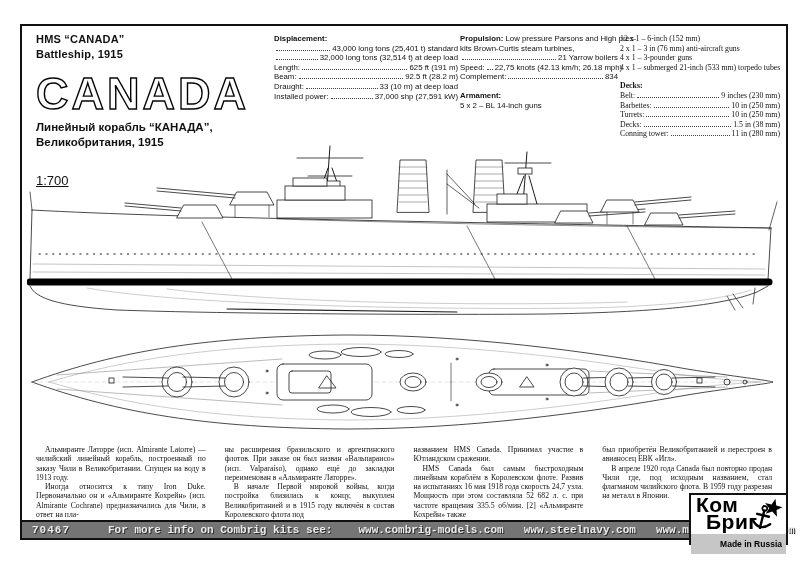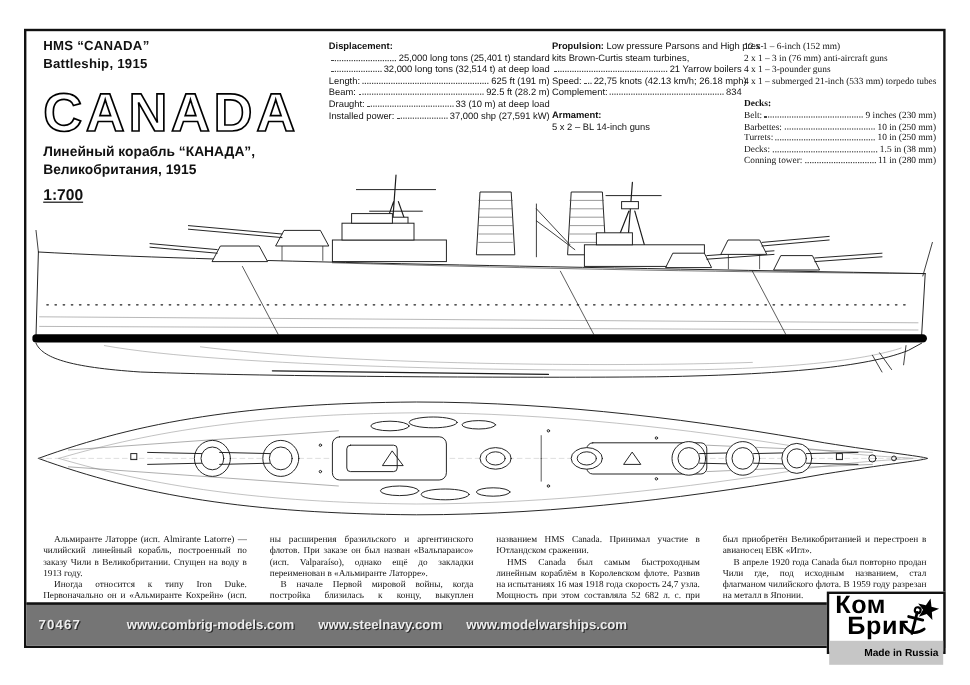--- a/index.html
+++ b/index.html
@@ -5,21 +5,21 @@
   html,body{margin:0;padding:0;background:#fff;}
   body{width:808px;height:571px;position:relative;font-family:"Liberation Sans",sans-serif;color:#111;overflow:hidden;}
   .sheet{position:absolute;left:20px;top:24px;width:764px;height:512px;border:2px solid #111;background:#fff;}
 
   
   .col-title{position:absolute;left:14px;top:6px;width:250px;}
   .kit-title{font-weight:bold;font-size:11px;line-height:15px;letter-spacing:.2px;}
   .big-title-svg{display:block;margin:8px 0 2px -2px;}
   .big-title-text{font-family:"Liberation Sans",sans-serif;font-weight:bold;font-size:45px;letter-spacing:3px;fill:#fff;stroke:#000;stroke-width:1.4px;}
   .subtitle{font-weight:bold;font-size:11.5px;line-height:14.5px;}
-  .scale{font-weight:bold;font-size:13px;margin-top:6px;text-decoration:underline;display:inline-block;}
+  .scale{font-weight:normal;font-size:13px;margin-top:24px;text-decoration:underline;display:inline-block;}
 
   
   .spec-col{position:absolute;top:8px;font-size:7.8px;line-height:9.6px;}
   .col-disp{left:252px;width:184px;}
   .col-prop{left:438px;width:158px;}
   .col-right{left:598px;width:160px;font-family:Liberation Serif, serif;}
   .sh{font-weight:bold;}
   .sline{display:flex;align-items:baseline;}
   .sline.plain{display:block;white-space:nowrap;}
   .slabel{white-space:nowrap;}
@@ -31,21 +31,21 @@
   .profile{position:absolute;left:5px;top:116px;}
   .plan{position:absolute;left:5px;top:293px;}
 
   
   .history{position:absolute;left:14px;top:419px;width:736px;display:flex;gap:19px;}
   .hcol{flex:1 1 0;font-family:"Liberation Serif",serif;font-size:7.7px;line-height:9.3px;text-align:justify;}
   .hcol p{margin:0;}
   .hcol p.ind{text-indent:9px;}
 
   
-  .bar{position:absolute;left:0;right:0;bottom:0;height:36px;background:#757575;border-top:2px solid #111;display:flex;align-items:center;padding-left:10px;box-sizing:border-box;}
+  .bar{position:absolute;left:0;right:0;bottom:0;height:18px;background:#757575;border-top:2px solid #111;display:flex;align-items:center;padding-left:10px;box-sizing:border-box;font-family:Liberation Mono, monospace;}
   .bar span{font-weight:bold;font-size:11px;color:#ececec;text-shadow:1px 1px 0 #2a2a2a;white-space:nowrap;}
   .bar .bkit{margin-right:38px;letter-spacing:1px;}
   .bar .binfo{margin-right:26px;}
   .bar .blink{margin-right:20px;}
 
   
   .logo{position:absolute;right:-2px;bottom:-7px;width:99px;height:52px;background:#fff;border:2px solid #111;box-sizing:border-box;z-index:5;}
   .logo .strip{position:absolute;left:0;right:0;top:39px;height:20px;background:#c6c6c6;}
   .brand{position:absolute;left:5px;top:1px;font-weight:bold;font-size:21px;line-height:17px;letter-spacing:.5px;color:#000;z-index:2;}
   .brand .b2{margin-left:10px;}
@@ -67,21 +67,21 @@
     <div class="subtitle">Великобритания, 1915</div>
     <div><span class="scale">1:700</span></div>
   </div>
 
   <div class="spec-col col-disp">
     <div class="sline plain sh">Displacement:</div>
     <div>
         <div class="sline">
           <span class="slabel"></span>
           <span class="dots"></span>
-          <span class="sval">25,000 long tons (25,401 t) standard</span>
+          <span class="sval">43,000 long tons (25,401 t) standard</span>
         </div>
         <div class="sline">
           <span class="slabel"></span>
           <span class="dots"></span>
           <span class="sval">32,000 long tons (32,514 t) at deep load</span>
         </div>
         <div class="sline">
           <span class="slabel">Length:</span>
           <span class="dots"></span>
           <span class="sval">625 ft (191 m)</span>
@@ -293,20 +293,21 @@
         <p class="ind">HMS Canada был самым быстроходным линейным кораблём в Королевском флоте. Развив на испытаниях 16 мая 1918 года скорость 24,7 узла. Мощность при этом составляла 52 682 л. с. при частоте вращения 335.5 об/мин. [2] «Альмиранте Кохрейн» также</p>
       </div>
       <div class="hcol">
         <p>был приобретён Великобританией и перестроен в авианосец ЕВК «Игл».</p>
         <p class="ind">В апреле 1920 года Canada был повторно продан Чили где, под исходным названием, стал флагманом чилийского флота. В 1959 году разрезан на металл в Японии.</p>
       </div>
     </div>
 
   <div class="bar">
     <span class="bkit">70467</span>
+    <span class="binfo">For more info on Combrig kits see:</span>
     <span><span class="blink">www.combrig-models.com</span><span class="blink">www.steelnavy.com</span><span class="blink">www.modelwarships.com</span></span>
   </div>
 
   <div class="logo">
     <div class="strip"></div>
     <div class="brand">
       <div>Ком</div>
       <div class="b2">Бриг</div>
     </div>
     <svg class="logo-icon" width="34" height="40" viewBox="0 0 34 40">

